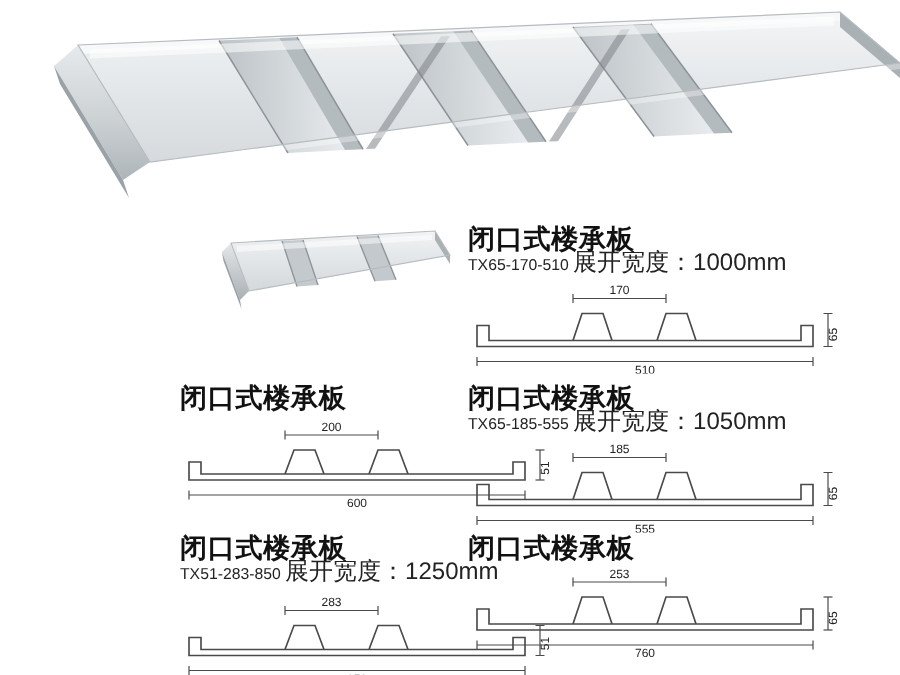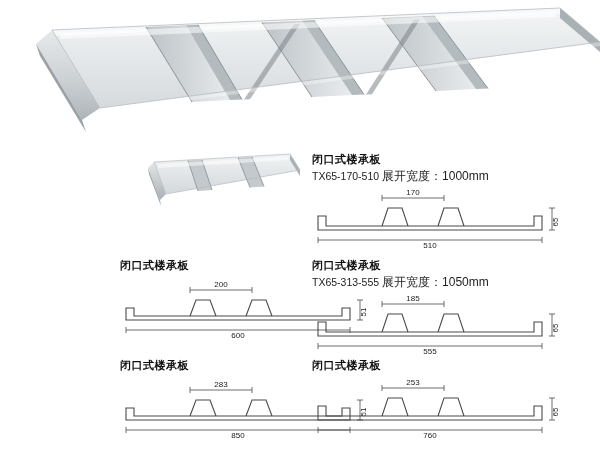--- a/index.html
+++ b/index.html
@@ -14,29 +14,29 @@
     position:absolute;left:0;top:0;width:600px;height:145px;
   }
   .photo-wrap svg, .small-photo svg{display:block;}
   .small-photo{
     position:absolute;left:140px;top:148px;width:160px;height:80px;
   }
 
   
   .block{position:absolute;}
   .block .title{
-    font-size:11px;font-weight:bold;color:#111;letter-spacing:0.5px;
+    font-size:18px;font-weight:bold;color:#111;letter-spacing:0.5px;
     margin:0 0 4px 0;line-height:14px;
   }
   .block .subtitle{
     font-size:10.5px;color:#222;line-height:12px;margin:0 0 4px 0;
     white-space:nowrap;
   }
   .block .dwg{display:block;}
-  .spacer-note{font-size:12px;}
+  .spacer-note{font-size:16px;}
 </style>
 </head>
 <body>
 
 <div class="photo-wrap">
   <svg width="600" height="145" viewBox="0 0 600 145" xmlns="http://www.w3.org/2000/svg">
     <defs>
       <linearGradient id="gTop" x1="0" y1="0" x2="0" y2="1">
         <stop offset="0%" stop-color="#f3f5f6"></stop>
         <stop offset="100%" stop-color="#d6dadd"></stop>
@@ -185,21 +185,21 @@
       <line x1="6" y1="51" x2="6" y2="57"></line>
       <line x1="230" y1="51" x2="230" y2="57"></line>
     </g>
     <text x="118" y="62" font-size="8" fill="#222" text-anchor="middle" font-family="Liberation Sans, sans-serif">600</text>
   </svg>
 </div>
 
 <div class="block" style="left:312px;top:258px;width:280px;">
   <div class="title">闭口式楼承板</div>
   <div class="subtitle">
-    <span>TX65-313-555</span>
+    <span>TX65-185-555</span>
     <span class="spacer-note">展开宽度：1050mm</span>
   </div>
   <svg class="dwg" width="250" height="62" viewBox="0 0 250 62" xmlns="http://www.w3.org/2000/svg">
     <g stroke="#4a4a4a" fill="none" stroke-width="1.1">
       <path d="M6,44 L6,30 L14,30 L14,40 L96,40 L90,22 L76,22 L70,40 L152,40 L146,22 L132,22 L126,40 L222,40 L222,30 L230,30 L230,44 Z"></path>
     </g>
     <g stroke="#4a4a4a" stroke-width="0.8">
       <line x1="70" y1="12" x2="132" y2="12"></line>
       <line x1="70" y1="9" x2="70" y2="15"></line>
       <line x1="132" y1="9" x2="132" y2="15"></line>
@@ -215,20 +215,24 @@
       <line x1="6" y1="54" x2="230" y2="54"></line>
       <line x1="6" y1="51" x2="6" y2="57"></line>
       <line x1="230" y1="51" x2="230" y2="57"></line>
     </g>
     <text x="118" y="62" font-size="8" fill="#222" text-anchor="middle" font-family="Liberation Sans, sans-serif">555</text>
   </svg>
 </div>
 
 <div class="block" style="left:120px;top:358px;width:280px;">
   <div class="title">闭口式楼承板</div>
+  <div class="subtitle">
+    <span>TX51-283-850</span>
+    <span class="spacer-note">展开宽度：1250mm</span>
+  </div>
   <svg class="dwg" width="250" height="62" viewBox="0 0 250 62" xmlns="http://www.w3.org/2000/svg">
     <g stroke="#4a4a4a" fill="none" stroke-width="1.1">
       <path d="M6,44 L6,32 L14,32 L14,40 L96,40 L90,24 L76,24 L70,40 L152,40 L146,24 L132,24 L126,40 L222,40 L222,32 L230,32 L230,44 Z"></path>
     </g>
     <g stroke="#4a4a4a" stroke-width="0.8">
       <line x1="70" y1="14" x2="132" y2="14"></line>
       <line x1="70" y1="11" x2="70" y2="17"></line>
       <line x1="132" y1="11" x2="132" y2="17"></line>
     </g>
     <text x="101" y="11" font-size="8" fill="#222" text-anchor="middle" font-family="Liberation Sans, sans-serif">283</text>

